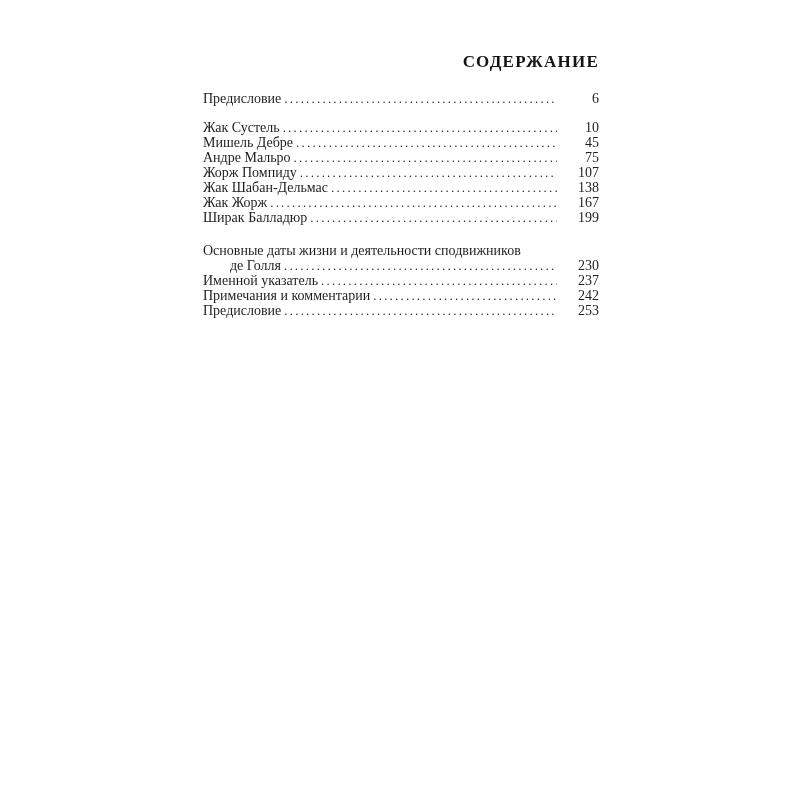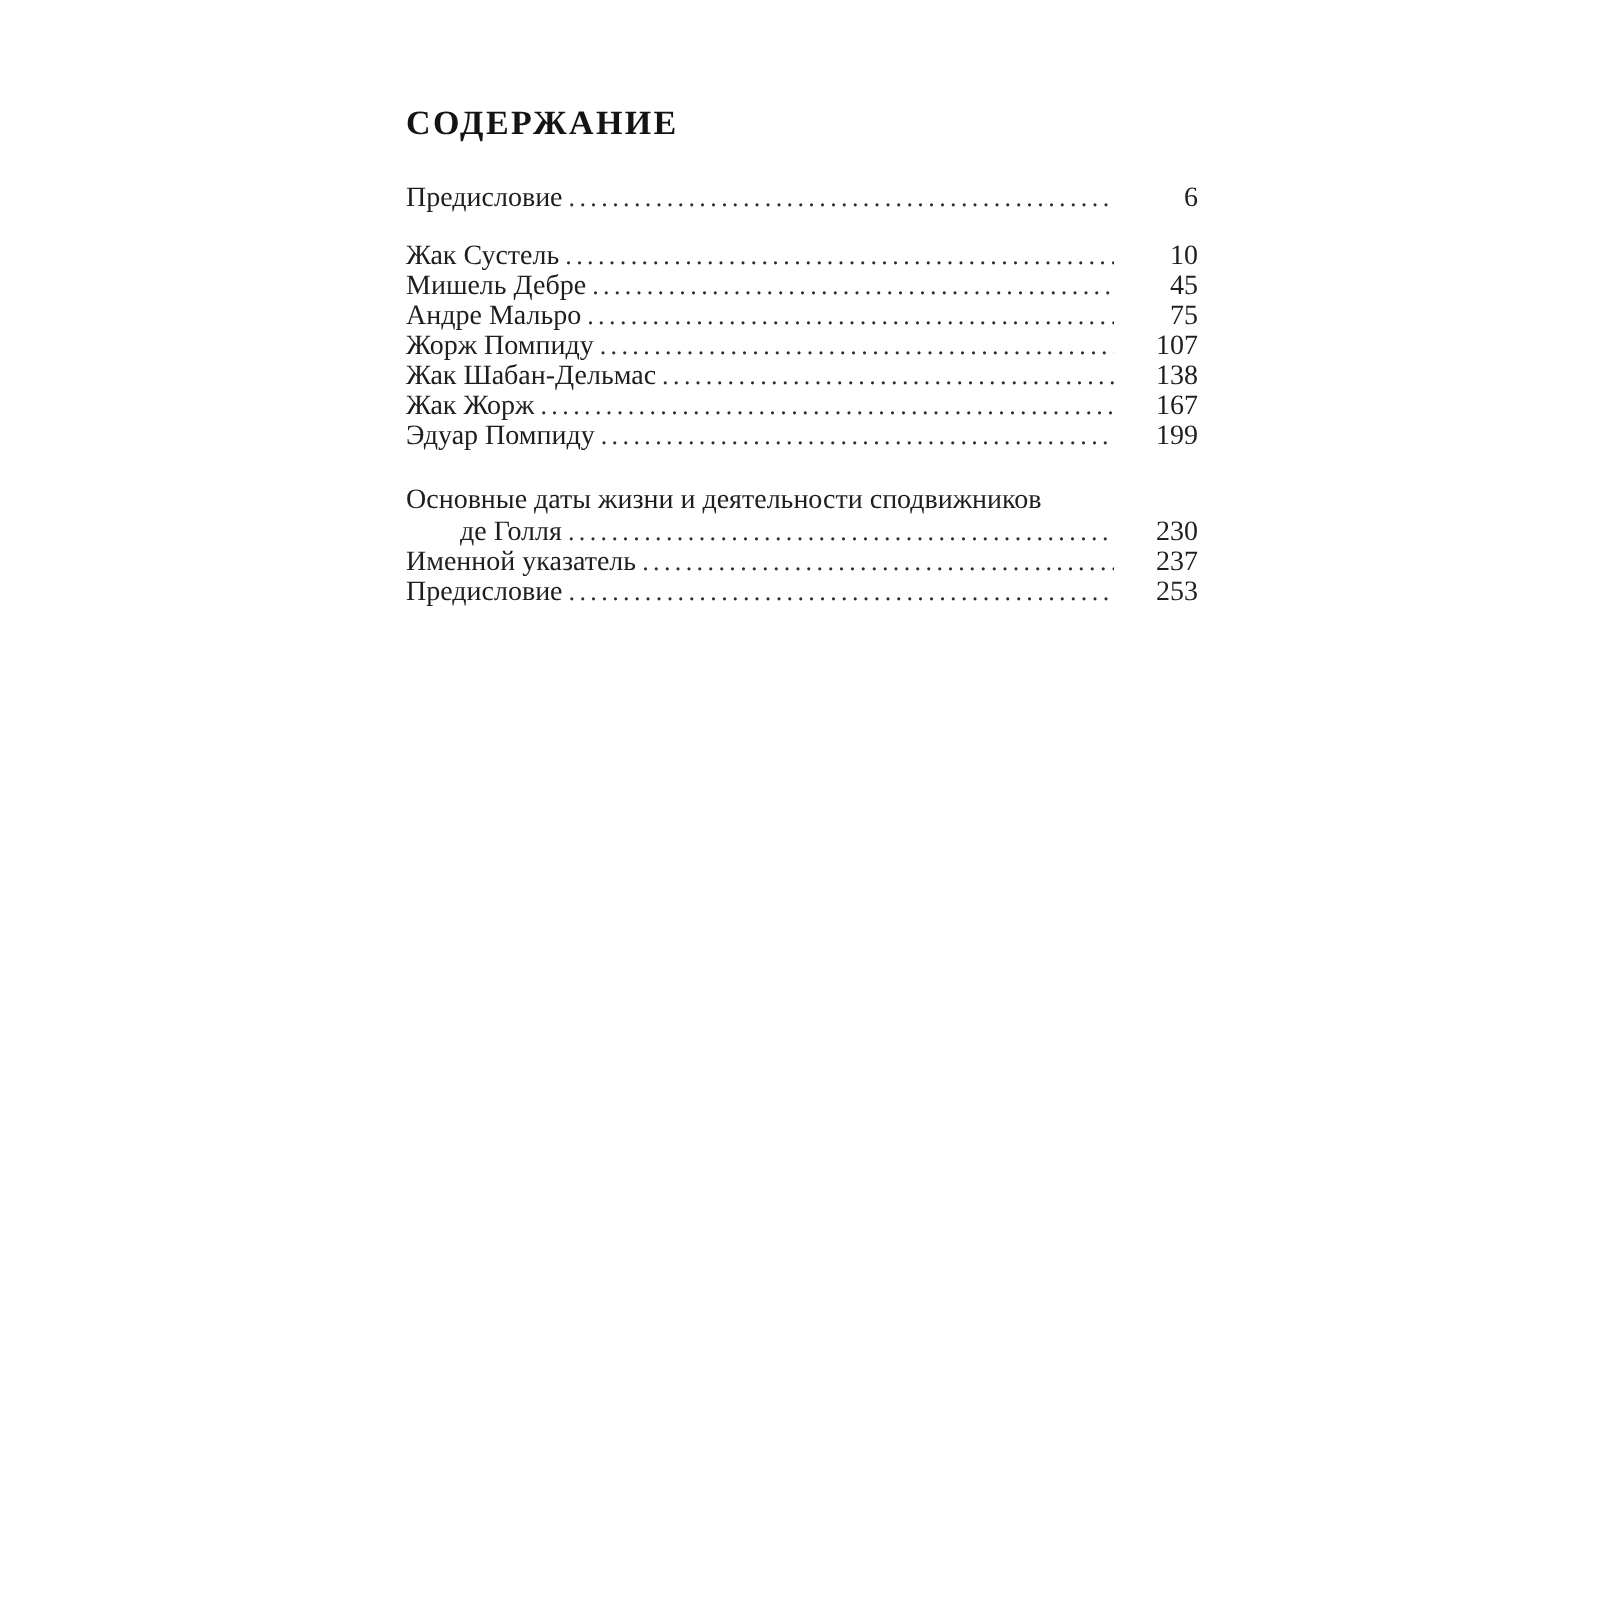--- a/index.html
+++ b/index.html
@@ -21,21 +21,21 @@
     background: #ffffff;
   }
   .toc-block {
     position: absolute;
     left: 203px;
     top: 52px;
     width: 396px;
   }
   .toc-title {
     margin: 0 0 19px 0;
-    text-align: left;
+    text-align: right;
     font-size: 17px;
     font-weight: bold;
     letter-spacing: 1.2px;
     line-height: 20px;
     color: #141414;
   }
   .toc-list {
     font-size: 14px;
     line-height: 15px;
   }
@@ -115,41 +115,46 @@
         <span class="pagenum">138</span>
       </div>
 
       <div class="toc-row">
         <span class="toc-label">Жак Жорж</span>
         <span class="dots"></span>
         <span class="pagenum">167</span>
       </div>
 
       <div class="toc-row">
-        <span class="toc-label">Эдуар Помпиду</span>
+        <span class="toc-label">Ширак Балладюр</span>
         <span class="dots"></span>
         <span class="pagenum">199</span>
       </div>
 
       <div class="toc-row gap-lg">
         <span class="toc-label">Основные даты жизни и деятельности сподвижников</span>
       </div>
 
       <div class="toc-row indent">
         <span class="toc-label">де Голля</span>
         <span class="dots"></span>
         <span class="pagenum">230</span>
       </div>
 
       <div class="toc-row">
         <span class="toc-label">Именной указатель</span>
         <span class="dots"></span>
         <span class="pagenum">237</span>
       </div>
 
+      <div class="toc-row">
+        <span class="toc-label">Примечания и комментарии</span>
+        <span class="dots"></span>
+        <span class="pagenum">242</span>
+      </div>
 
       <div class="toc-row">
         <span class="toc-label">Предисловие</span>
         <span class="dots"></span>
         <span class="pagenum">253</span>
       </div>
 
     </div>
   </div>
 </div>

